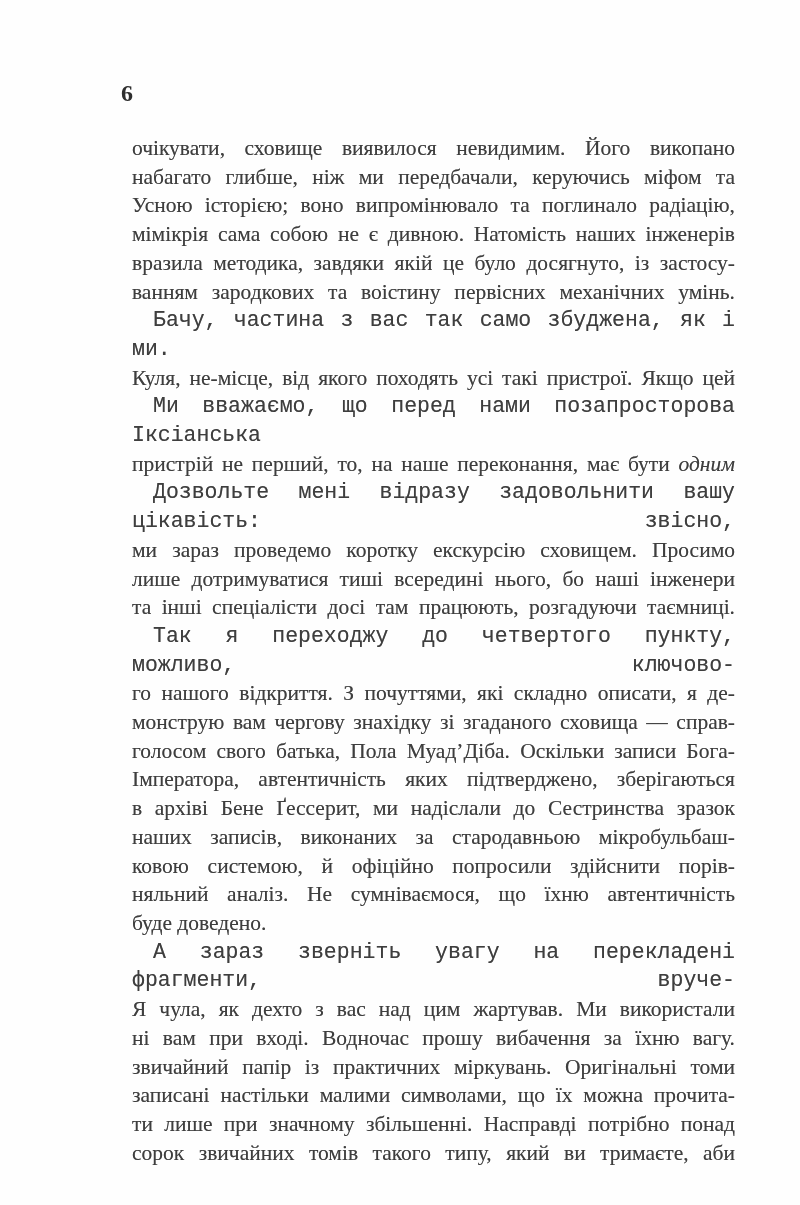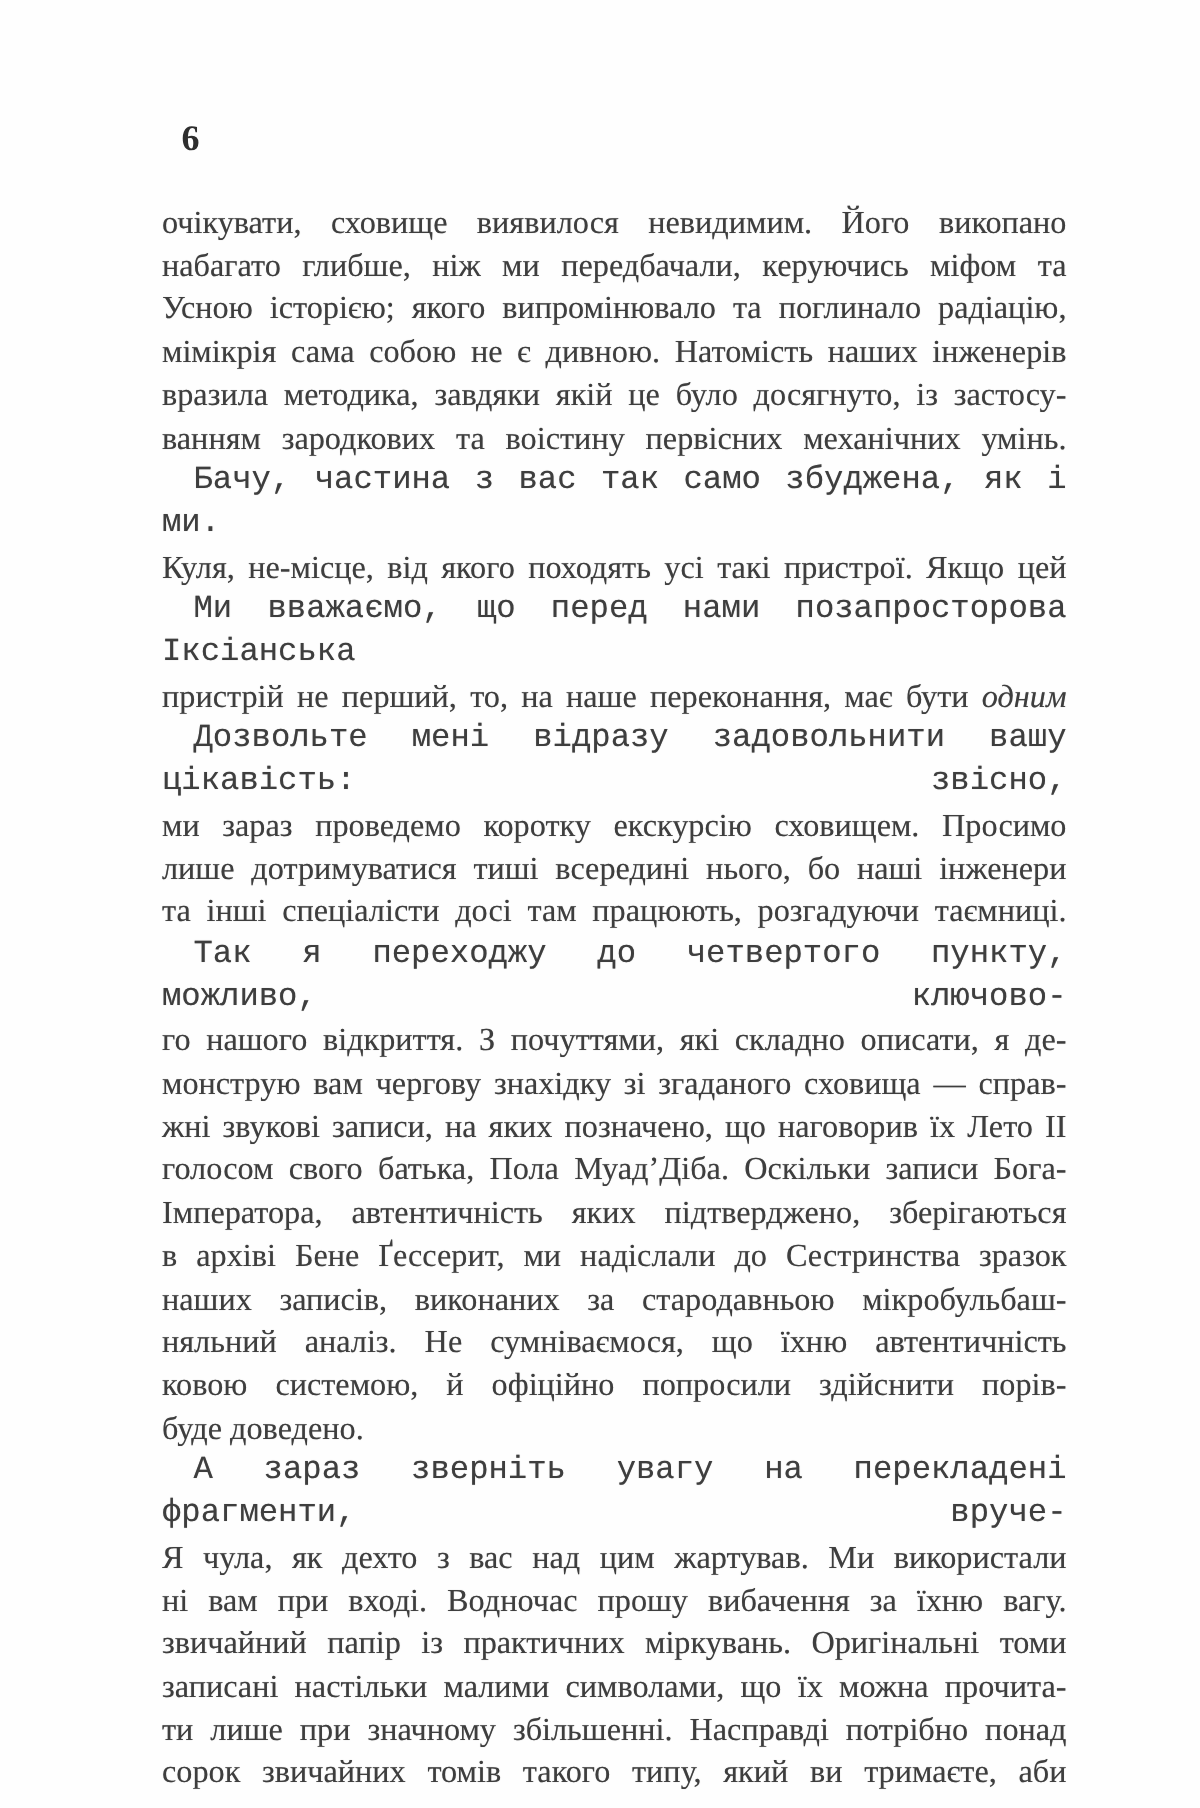--- a/index.html
+++ b/index.html
@@ -20,21 +20,21 @@
   .page-number {
     position: absolute;
     left: 121px;
     top: 80px;
     font-size: 24px;
     font-weight: bold;
     letter-spacing: 0.5px;
   }
   .text-block {
     position: absolute;
-    left: 108px;
+    left: 132px;
     top: 134px;
     width: 603px;
     font-size: 21.5px;
     line-height: 28.7px;
     text-rendering: optimizeLegibility;
   }
   .line {
     text-align: justify;
     white-space: normal;
     text-shadow: 0 0 0.5px rgba(70, 70, 70, 0.55);
@@ -50,42 +50,41 @@
   }
 </style>
 </head>
 <body style="background: rgb(254, 254, 254);">
 
 <div class="book-page">
   <div class="page-number" style="color: rgb(46, 46, 46);">6</div>
   <div class="text-block" style="color: rgb(62, 62, 62);">
       <div class="line full">очікувати, сховище виявилося невидимим. Його викопано</div>
       <div class="line full">набагато глибше, ніж ми передбачали, керуючись міфом та</div>
-      <div class="line full">Усною історією; якого випромінювало та поглинало радіацію,</div>
+      <div class="line full">Усною історією; воно випромінювало та поглинало радіацію,</div>
       <div class="line full">мімікрія сама собою не є дивною. Натомість наших інженерів</div>
       <div class="line full">вразила методика, завдяки якій це було досягнуто, із застосу-</div>
       <div class="line full">ванням зародкових та воістину первісних механічних умінь.</div>
       <div class="line indent">Бачу, частина з вас так само збуджена, як і ми.</div>
       <div class="line full">Куля, не-місце, від якого походять усі такі пристрої. Якщо цей</div>
       <div class="line full indent">Ми вважаємо, що перед нами позапросторова Іксіанська</div>
       <div class="line full">пристрій не перший, то, на наше переконання, має бути <i>одним</i></div>
       <div class="line full indent">Дозвольте мені відразу задовольнити вашу цікавість: звісно,</div>
       <div class="line full">ми зараз проведемо коротку екскурсію сховищем. Просимо</div>
       <div class="line full">лише дотримуватися тиші всередині нього, бо наші інженери</div>
       <div class="line full">та інші спеціалісти досі там працюють, розгадуючи таємниці.</div>
       <div class="line full indent">Так я переходжу до четвертого пункту, можливо, ключово-</div>
       <div class="line full">го нашого відкриття. З почуттями, які складно описати, я де-</div>
       <div class="line full">монструю вам чергову знахідку зі згаданого сховища — справ-</div>
-      <div class="line full">жні звукові записи, на яких позначено, що наговорив їх Лето II</div>
       <div class="line full">голосом свого батька, Пола Муад’Діба. Оскільки записи Бога-</div>
       <div class="line full">Імператора, автентичність яких підтверджено, зберігаються</div>
       <div class="line full">в архіві Бене Ґессерит, ми надіслали до Сестринства зразок</div>
       <div class="line full">наших записів, виконаних за стародавньою мікробульбаш-</div>
+      <div class="line full">ковою системою, й офіційно попросили здійснити порів-</div>
       <div class="line full">няльний аналіз. Не сумніваємося, що їхню автентичність</div>
-      <div class="line full">ковою системою, й офіційно попросили здійснити порів-</div>
       <div class="line">буде доведено.</div>
       <div class="line full indent">А зараз зверніть увагу на перекладені фрагменти, вруче-</div>
       <div class="line full">Я чула, як дехто з вас над цим жартував. Ми використали</div>
       <div class="line full">ні вам при вході. Водночас прошу вибачення за їхню вагу.</div>
       <div class="line full">звичайний папір із практичних міркувань. Оригінальні томи</div>
       <div class="line full">записані настільки малими символами, що їх можна прочита-</div>
       <div class="line full">ти лише при значному збільшенні. Насправді потрібно понад</div>
       <div class="line full">сорок звичайних томів такого типу, який ви тримаєте, аби</div>
     </div>
 </div>

